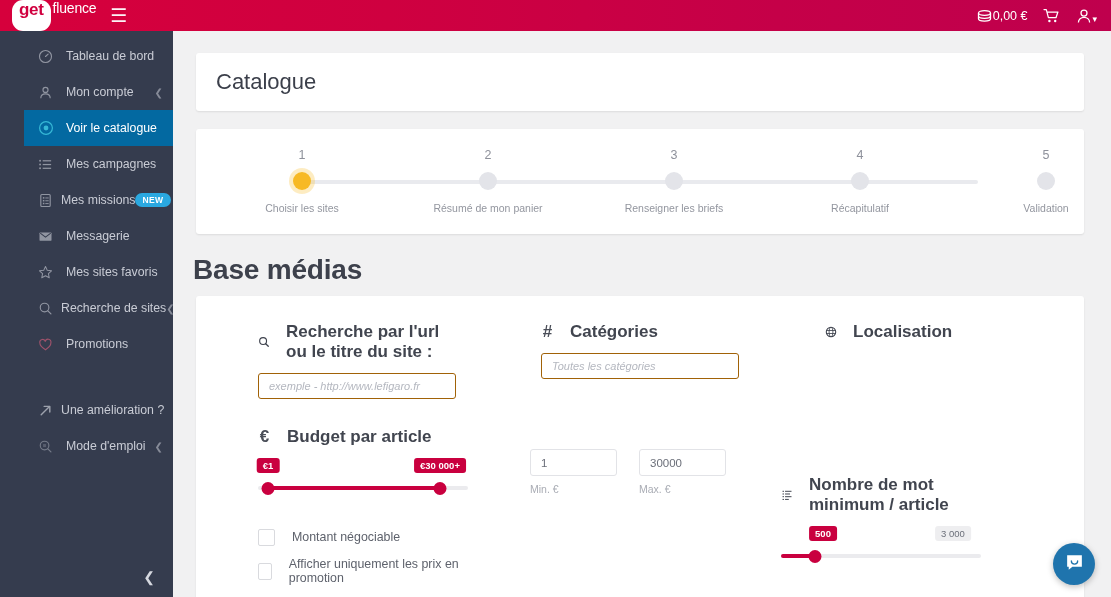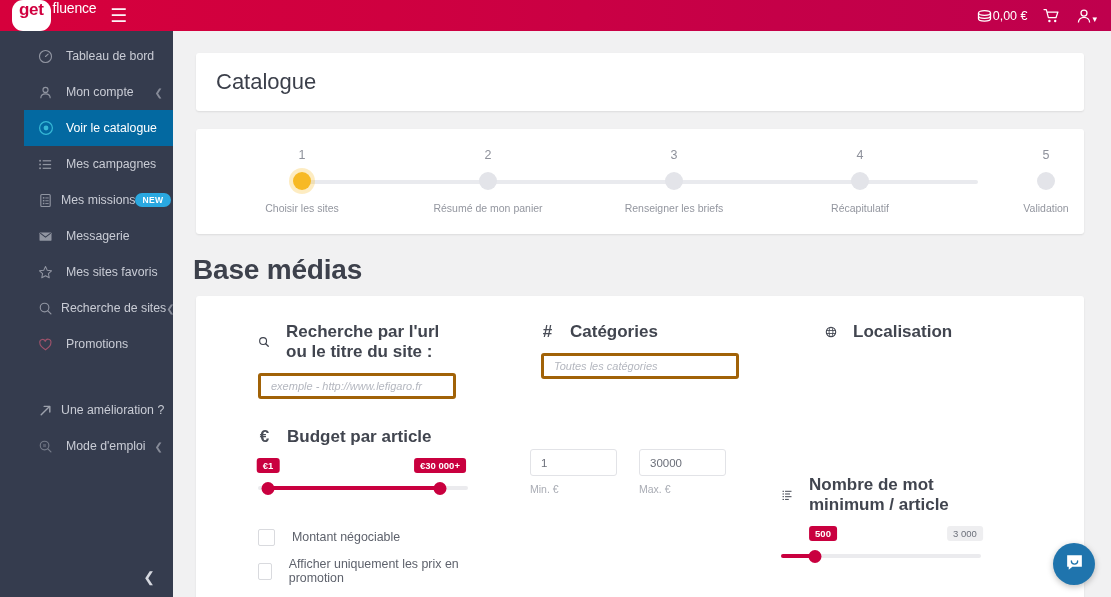--- a/index.html
+++ b/index.html
@@ -106,21 +106,21 @@
   }
   .filters-inner { padding: 0 38px 0 62px; }
   .frow { display: flex; }
   .fcol { position: relative; }
   .flabel {
     display: flex; align-items: center; gap: 16px;
     font-size: 17px; font-weight: bold; color: #41454f; margin-bottom: 11px;
   }
   .flabel .ficon { display: inline-flex; width: 13px; justify-content: center; color:#4b4f59;}
   .finput {
-    height: 26px; border: 3px solid #a16207; border-radius: 3px;
+    height: 26px; border: 1px solid #a16207; border-radius: 3px;
     background: #fff; display: flex; align-items: center; padding: 0 10px;
     font-size: 11px; color: #b4b7bf; font-style: italic;
   }
 
   .w-search { width: 198px; }
   .w-cat { width: 198px; margin-left: 85px; }
   .w-loc { width: 198px; margin-left: 85px; }
 
   
   .srow { display: flex; margin-top: 28px; }
@@ -482,21 +482,21 @@
                   <rect x="2" y="9.6" width="2" height="1.3" fill="#3d414c"></rect>
                     <rect x="5.4" y="9.6" width="8.6" height="1.3" fill="#3d414c"></rect>
                   <rect x="2" y="13.2" width="2" height="1.3" fill="#3d414c"></rect>
                     <rect x="5.4" y="13.2" width="5" height="1.3" fill="#3d414c"></rect>
                 </svg>
               </span>
               <span>Nombre de mot minimum / article</span>
             </div>
             <div class="slider-box">
               <div class="bubble" style="left:42px;">500</div>
-              <div class="bubble grey" style="left:184px;">3 000</div>
+              <div class="bubble grey" style="left:172px;">3 000</div>
               <div class="strack"></div>
               <div class="sfill" style="left:0; width:34px;"></div>
               <div class="shandle" style="left:34px;"></div>
             </div>
           </div>
         </div>
 
       </div>
     </div>
 

